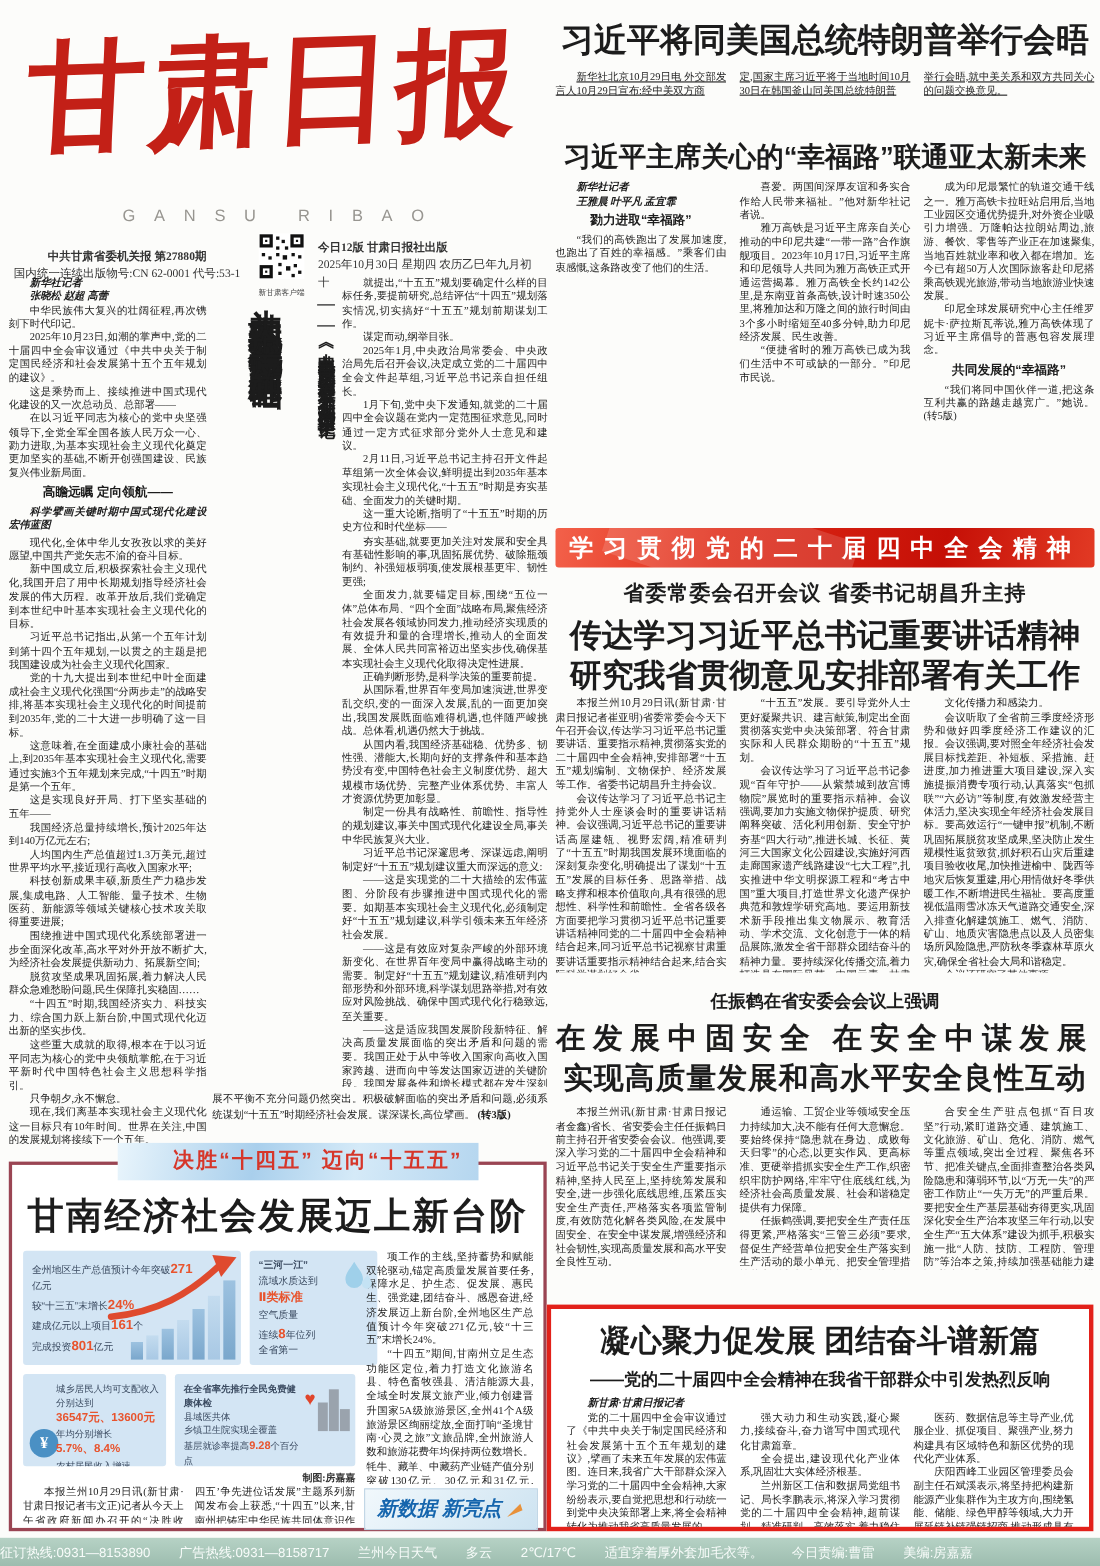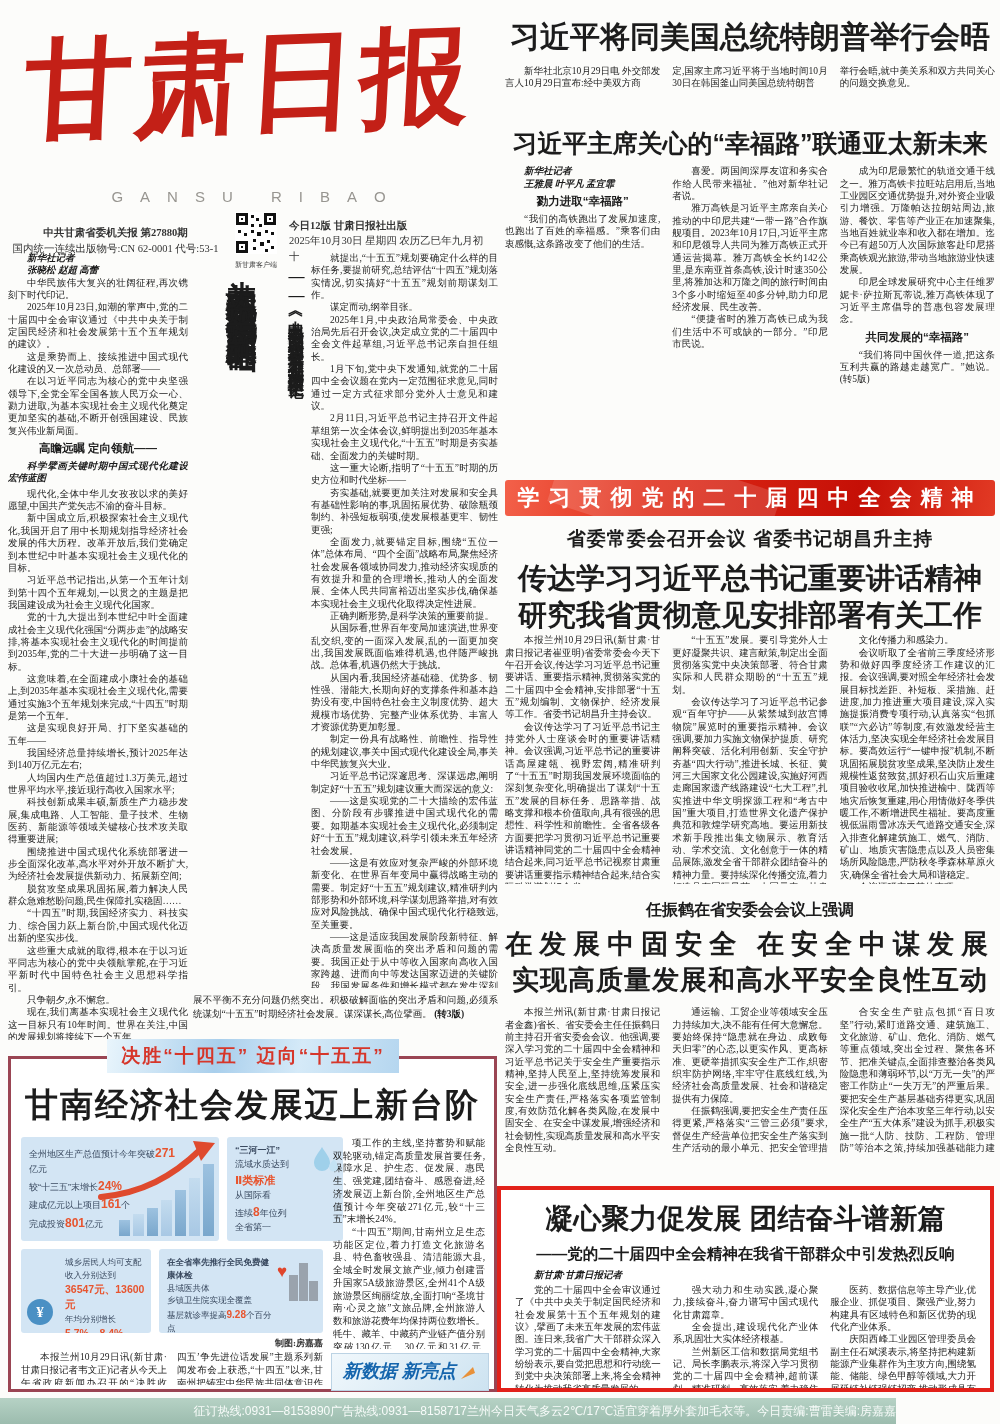--- a/index.html
+++ b/index.html
@@ -27,21 +27,21 @@
   .byline-label{font-style:italic;font-weight:bold;}
   .byline-names{font-weight:bold;font-style:italic;}
   .crosshead{text-indent:0!important;text-align:center;font-weight:900;font-size:11.5px;
       margin:4px 0!important;font-family:"Liberation Sans","DejaVu Sans",sans-serif;}
   .crosshead-sub{text-indent:2em!important;font-weight:bold;font-style:italic;margin-bottom:3px!important;}
   .jump{font-weight:bold;}
   
   .tr{position:absolute;left:505px;top:20px;width:490px;}
   .tr h1{margin:0 0 10px 0;font-size:30px;font-weight:900;letter-spacing:0;line-height:1.15;text-align:center;white-space:nowrap;}
   .tr h2{margin:12px 0 8px 0;font-size:25px;font-weight:900;line-height:1.15;text-align:center;white-space:nowrap;}
-  .art1{height:52px;overflow:hidden;}
+  .art1{height:52px;overflow:hidden;text-decoration:underline;}
   .art2{height:288px;overflow:hidden;}
   
   .lead{position:absolute;left:8px;top:252px;width:490px;height:788px;display:flex;gap:5px;}
   .lead-c1{width:180px;height:788px;}
   .lead-right{flex:1;display:flex;flex-direction:column;}
   .lead-rrow{display:flex;gap:5px;height:736px;}
   .v-head{writing-mode:vertical-rl;text-orientation:upright;width:64px;font-size:31px;font-weight:900;
       letter-spacing:3px;line-height:1;font-family:"Liberation Sans","DejaVu Sans",sans-serif;
       padding-top:4px;margin:0 auto;overflow:hidden;}
   .v-sub{writing-mode:vertical-rl;text-orientation:upright;width:44px;font-size:16px;font-weight:700;
@@ -75,60 +75,60 @@
   .unity .sub{margin:6px 0 4px 0;text-align:center;font-size:15.5px;font-weight:700;
       font-family:"Liberation Sans","DejaVu Sans",sans-serif;}
   .u-byline{font-size:9.5px;font-weight:bold;font-style:italic;text-indent:2em;margin:2px 0;}
   .unity-cols{height:104px;overflow:hidden;}
   
   .gannan{position:absolute;left:8px;top:1056px;width:489px;height:336px;box-sizing:border-box;
       border:3px solid #9a4553;background:#fff;}
   .g-banner{position:absolute;left:96px;top:-20px;width:292px;height:34px;line-height:34px;text-align:center;
       background:linear-gradient(100deg,#e9f5fc 0%,#a9cfec 38%,#d5eaf8 66%,#b5d6ef 100%);
       color:#d6362a;font-weight:900;font-size:19px;letter-spacing:2px;
-      font-family:"Liberation Sans","DejaVu Sans",sans-serif;}
+      font-family:"Liberation Sans","DejaVu Sans",sans-serif;padding-left:36px;}
   .gannan h3{margin:24px 0 0 0;text-align:center;font-size:33px;font-weight:900;letter-spacing:2px;
       font-family:"Liberation Sans","DejaVu Sans",sans-serif;}
   .g-info{position:absolute;left:10px;top:78px;width:302px;height:250px;}
   .card{position:absolute;background:#d3e5f4;border-radius:3px;color:#3a4a60;overflow:hidden;}
   .card .tx{position:relative;z-index:2;padding:7px 6px 0 8px;font-size:9px;line-height:1.55;
       font-family:"Liberation Sans","DejaVu Sans",sans-serif;}
   .num{color:#e8542e;font-weight:900;font-size:12px;}
   .card1{left:0;top:0;width:198px;height:104px;}
   .bars{position:absolute;right:5px;bottom:5px;display:flex;align-items:flex-end;gap:3px;z-index:1;}
   .bars span{width:11px;display:block;background:linear-gradient(180deg,#9dc2e0,#7aa7cc);}
   .bars span:nth-child(even){background:linear-gradient(180deg,#c4dcef,#a8c8e4);}
   .card2{left:206px;top:0;width:116px;height:104px;}
   .card3{left:0;top:112px;width:130px;height:84px;}
   .card4{left:138px;top:112px;width:164px;height:84px;}
   .yen{position:absolute;left:6px;bottom:8px;width:26px;height:26px;border-radius:50%;background:#4a90c4;
       color:#fff;font-weight:900;font-size:15px;text-align:center;line-height:26px;z-index:1;}
-  .card3 .tx{padding-left:44px;font-size:8.5px;line-height:1.5;}
+  .card3 .tx{padding-left:30px;font-size:8.5px;line-height:1.5;}
   .card4 .tx{font-size:8.5px;line-height:1.5;width:108px;}
   .drops{position:absolute;right:4px;top:8px;z-index:1;}
   .c4art{position:absolute;right:4px;top:14px;z-index:1;}
   .heart{color:#e0452b;font-size:17px;line-height:1;}
   .blds{display:inline-block;vertical-align:top;margin-left:2px;}
   .blds i{display:inline-block;width:9px;background:#9aa3ad;margin-right:1px;}
   .g-credit{position:absolute;left:0;top:200px;width:302px;text-align:right;font-size:9px;font-weight:bold;color:#333;}
   .g-body{position:absolute;left:0;top:214px;width:302px;height:34px;display:flex;gap:10px;
       font-size:9.5px;line-height:1.35;text-align:justify;overflow:hidden;}
   .g-body div{flex:1;}
   .g-body .c1{text-indent:2em;}
   .g-side{position:absolute;left:322px;top:78px;width:152px;height:212px;font-size:9.5px;line-height:1.34;
       text-align:justify;overflow:hidden;}
   .g-logo{position:absolute;left:320px;top:294px;width:156px;height:36px;line-height:34px;text-align:center;
       background:linear-gradient(135deg,#f1f8fc,#cde3f1);border:1px solid #bcd3e4;
       color:#1565ad;font-weight:900;font-size:18px;font-style:italic;
       font-family:"Liberation Sans","DejaVu Sans",sans-serif;}
   .g-logo svg{vertical-align:middle;margin-left:3px;}
   
-  .footer{position:absolute;left:0;top:1398px;width:896px;height:26px;line-height:26px;
+  .footer{position:absolute;left:0;top:1398px;width:1000px;height:26px;line-height:26px;
       background:linear-gradient(180deg,#b6d2c5,#9cbcae);color:#f8fcfa;font-size:12px;
-      font-family:"Liberation Sans","DejaVu Sans",sans-serif;display:flex;justify-content:flex-end;
+      font-family:"Liberation Sans","DejaVu Sans",sans-serif;display:flex;justify-content:flex-start;gap:26px;
       white-space:nowrap;overflow:hidden;}
 </style>
 </head>
 <body>
 
 <div class="page">
 
   <header class="masthead">
     <div class="mast-title">甘肃日报</div>
     <div class="mast-en sans">GANSU RIBAO</div>
@@ -362,21 +362,21 @@
       </div>
       <div class="card card2">
         <svg class="drops" width="26" height="30" viewBox="0 0 26 30">
           <path d="M9 2 C13 9 17 12 17 18 A8 8 0 1 1 1 18 C1 12 5 9 9 2 Z" fill="#9fd0ea"></path>
           <path d="M21 14 C23 17 25 19 25 22 A4.5 4.5 0 1 1 16 22 C16 19 19 17 21 14 Z" fill="#c4e2f4"></path>
         </svg>
         <div class="tx" style="width:60px">
           <div style="font-weight:bold">“三河一江”</div>
           <div>流域水质达到</div>
           <div class="num" style="font-size:11px">Ⅱ类标准</div>
-          <div>从国际看</div>
+          <div>空气质量</div>
           <div><span>连续</span><span class="num">8</span><span>年位列全省第一</span></div>
         </div>
       </div>
       <div class="card card3">
         <div class="yen">¥</div>
         <div class="tx">
           <div>城乡居民人均可支配收入分别达到</div>
           <div class="num" style="font-size:10.5px">36547元、13600元</div>
           <div>年均分别增长</div>
           <div class="num" style="font-size:10.5px">5.7%、8.4%</div>

